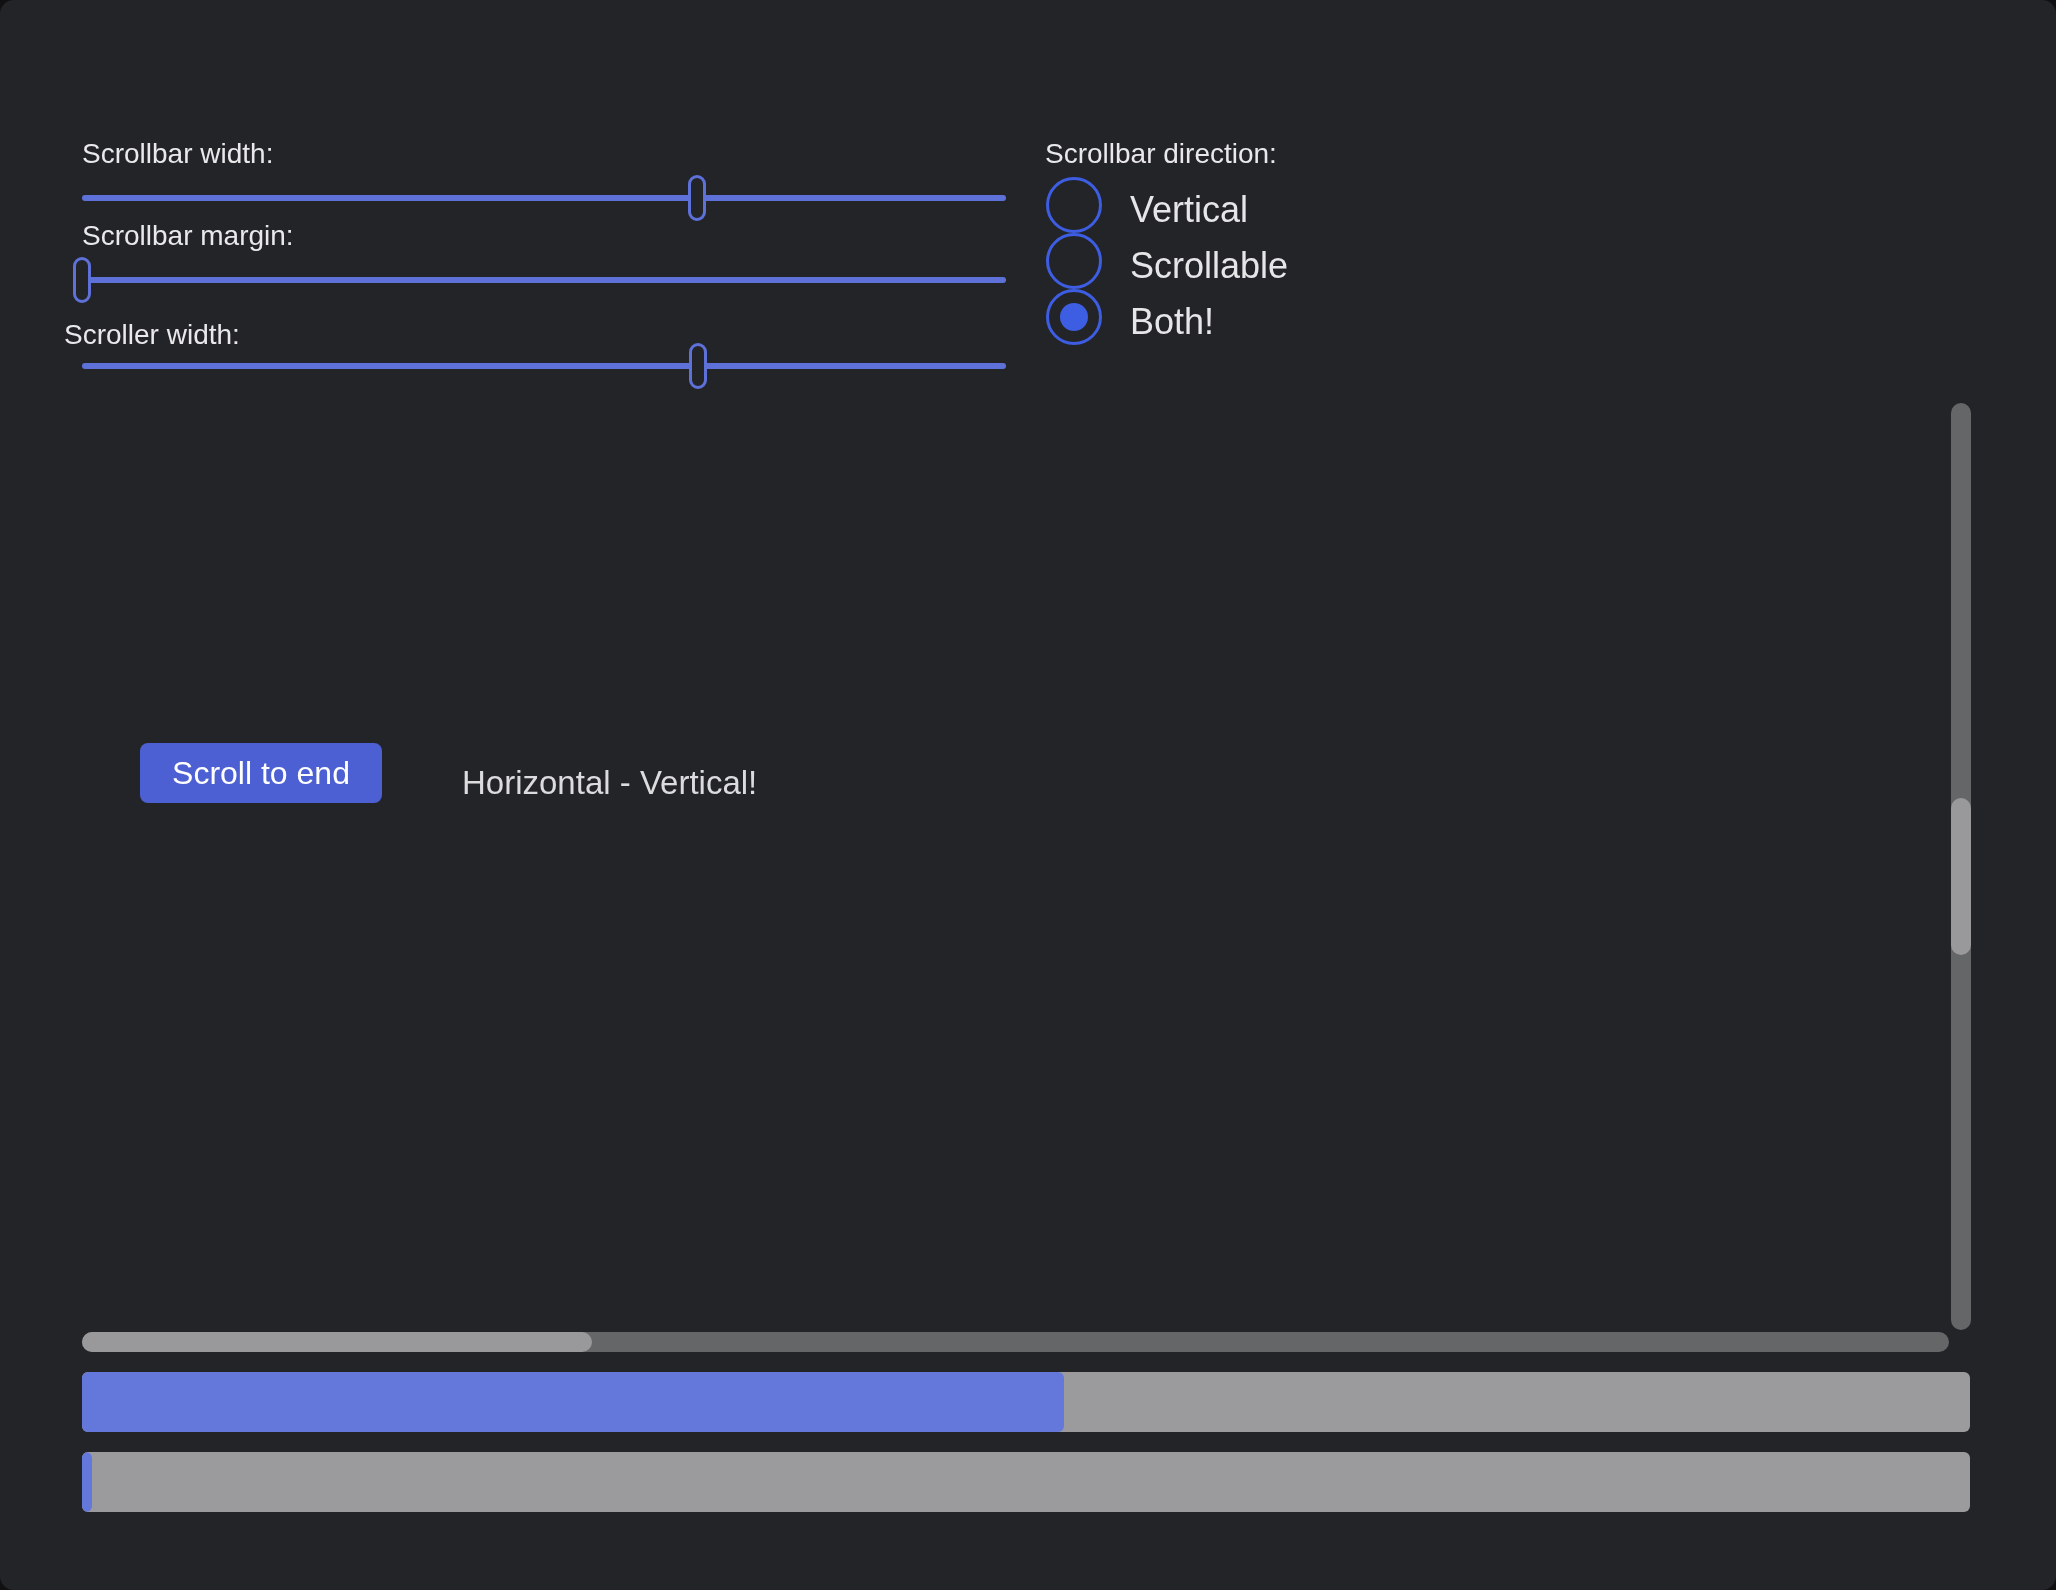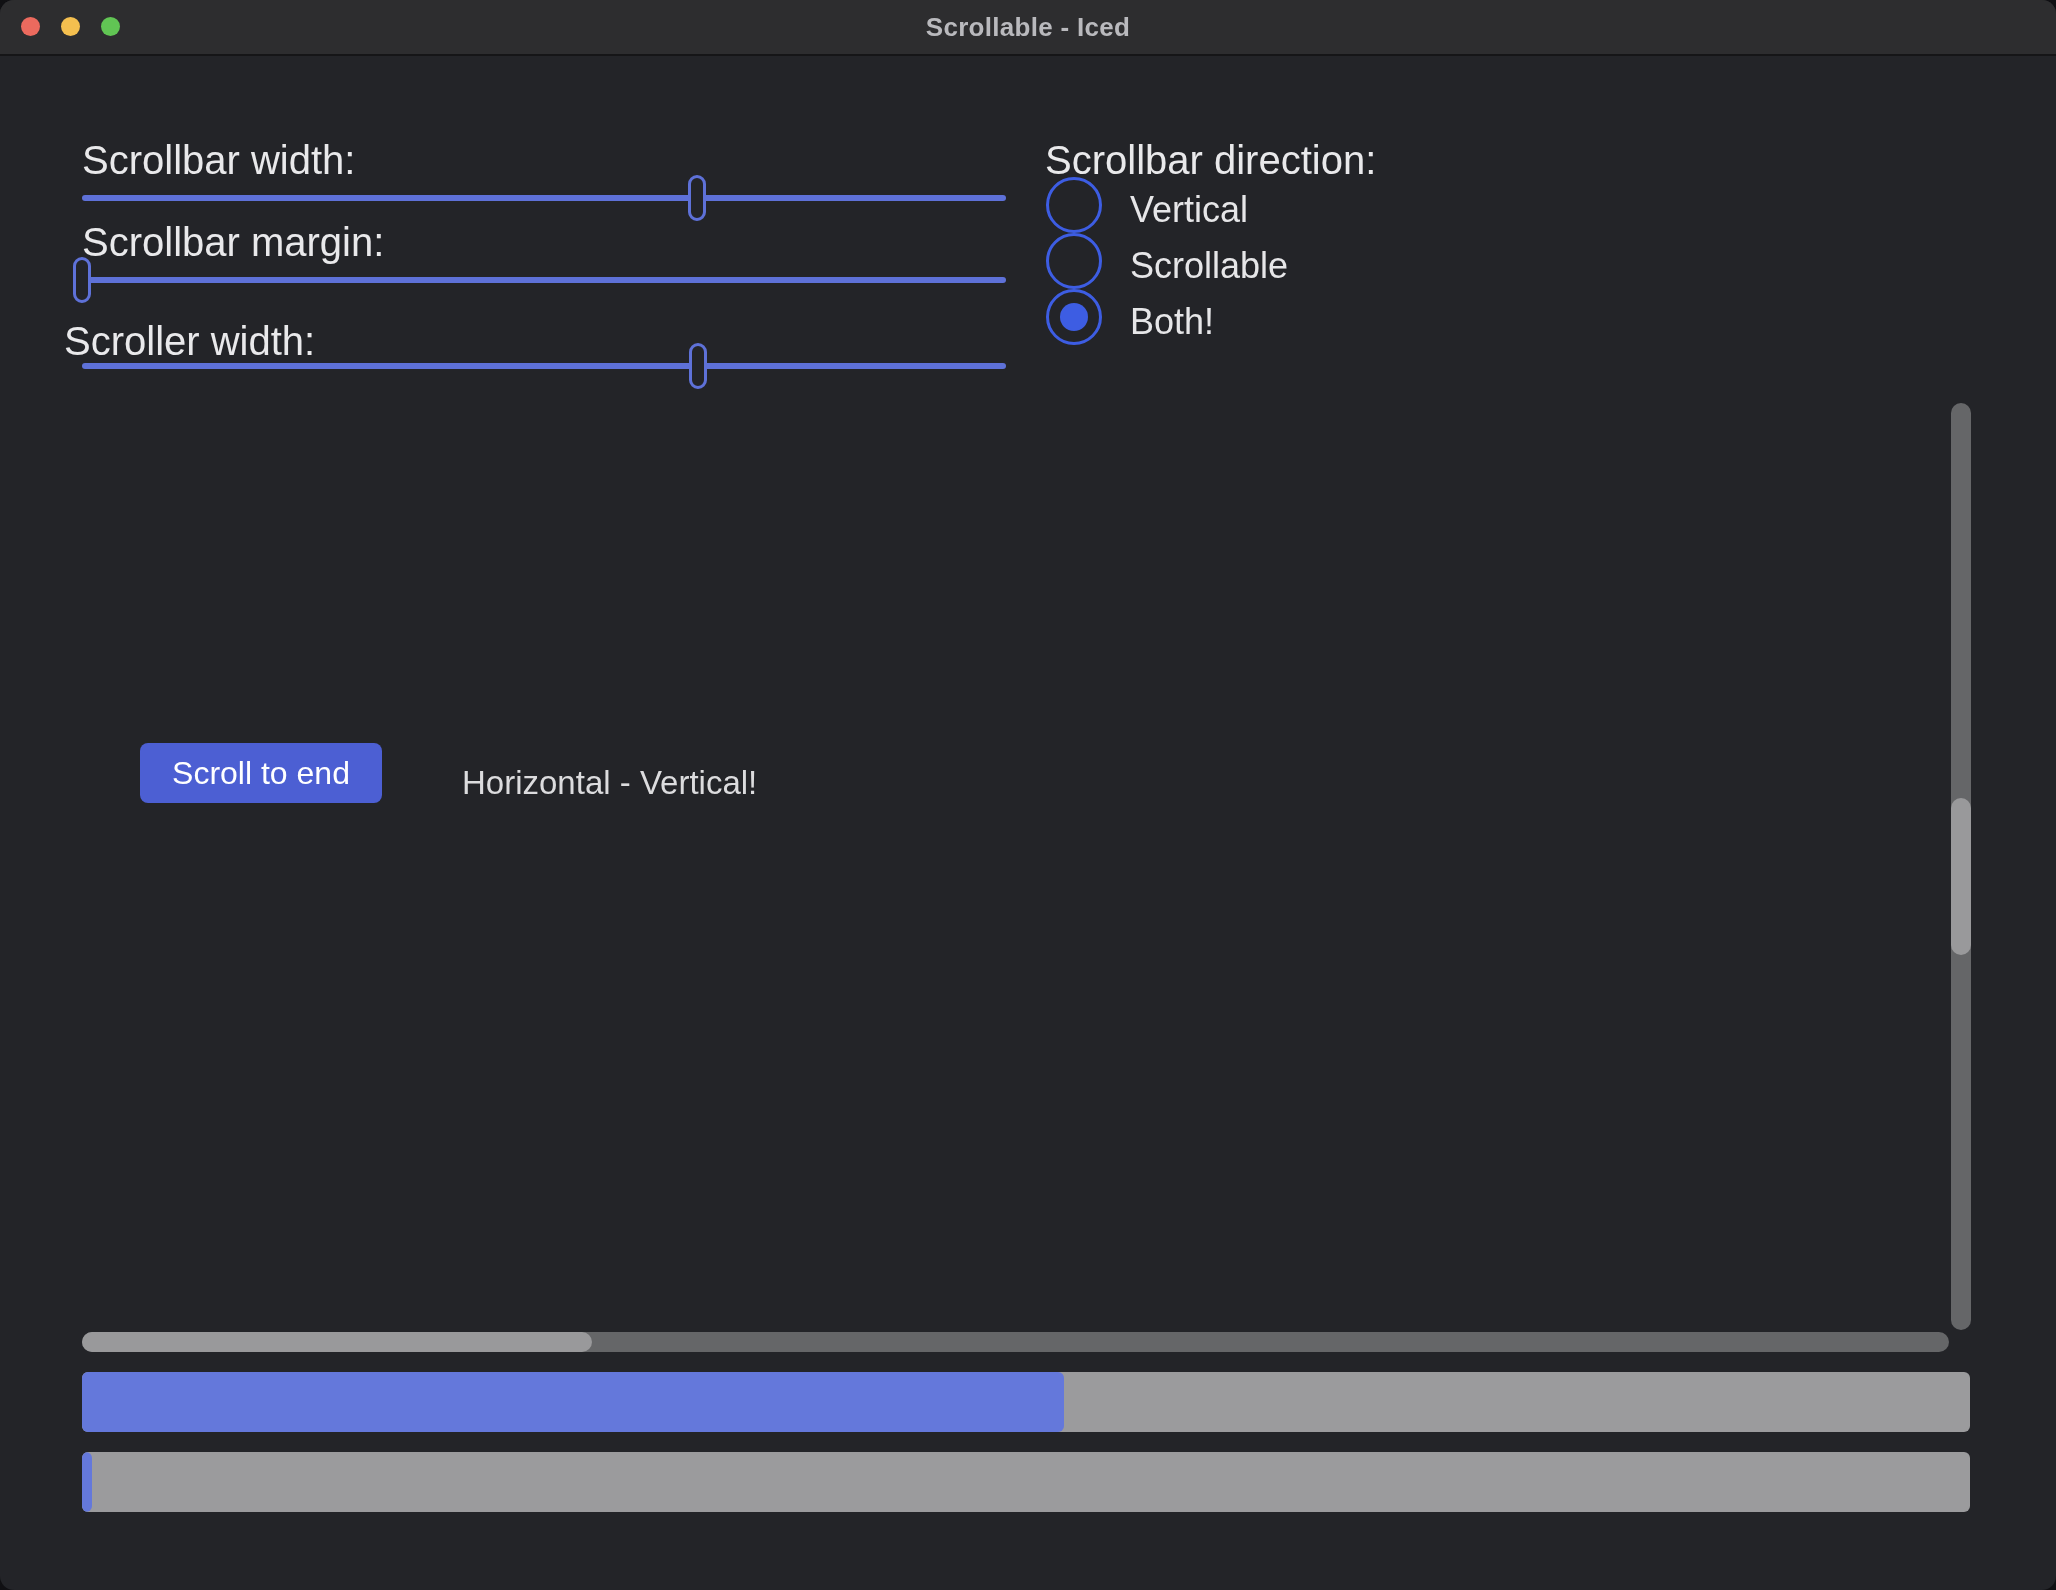--- a/index.html
+++ b/index.html
@@ -17,21 +17,21 @@
   .traffic{position:absolute;left:21px;top:17px;display:flex;gap:21px;}
   .light{width:19px;height:19px;border-radius:50%;}
   .light.red{background:#ec6a5e;}
   .light.yellow{background:#f4bf4f;}
   .light.green{background:#61c554;}
   .title{
     position:absolute;left:50%;transform:translateX(-50%);
     color:#b9b9bd;font-size:26px;font-weight:bold;letter-spacing:.3px;
   }
   
-  .ctl-label{position:absolute;color:#e9e9eb;font-size:40px;white-space:nowrap;}
+  .ctl-label{position:absolute;color:#e9e9eb;font-size:28px;white-space:nowrap;}
   
   .slider{position:absolute;left:82px;width:924px;height:46px;}
   .slider .rail{
     position:absolute;left:0;right:0;top:50%;transform:translateY(-50%);
     height:6px;border-radius:3px;background:#5e71d8;
   }
   .slider .handle{
     position:absolute;top:50%;transform:translate(-50%,-50%);
     width:18px;height:46px;border-radius:10px;
     background:#232428;border:3px solid #5e71d8;box-sizing:border-box;
@@ -79,28 +79,20 @@
     background:#6478db;border-radius:0 6px 6px 0;
   }
   .progress.p1{top:1372px;}
   .progress.p2{top:1452px;}
 </style>
 </head>
 <body>
 
 <div class="window">
 
-  <div class="titlebar">
-    <div class="traffic">
-      <div class="light red"></div>
-      <div class="light yellow"></div>
-      <div class="light green"></div>
-    </div>
-    <div class="title">Scrollable - Iced</div>
-  </div>
 
   <div class="ctl-label" style="left:82px;top:138px;">Scrollbar width:</div>
   <div class="ctl-label" style="left:82px;top:220px;">Scrollbar margin:</div>
   <div class="ctl-label" style="left:64px;top:306px;margin-top:13px;">Scroller width:</div>
 
   <div class="slider" style="top:175px;">
     <div class="rail"></div>
     <div class="handle" style="left: 66.6%;"></div>
   </div>
   <div class="slider" style="top:257px;">

